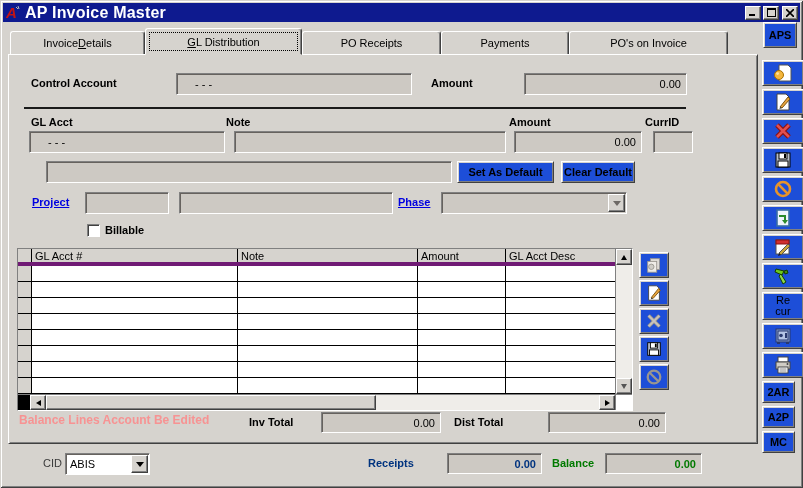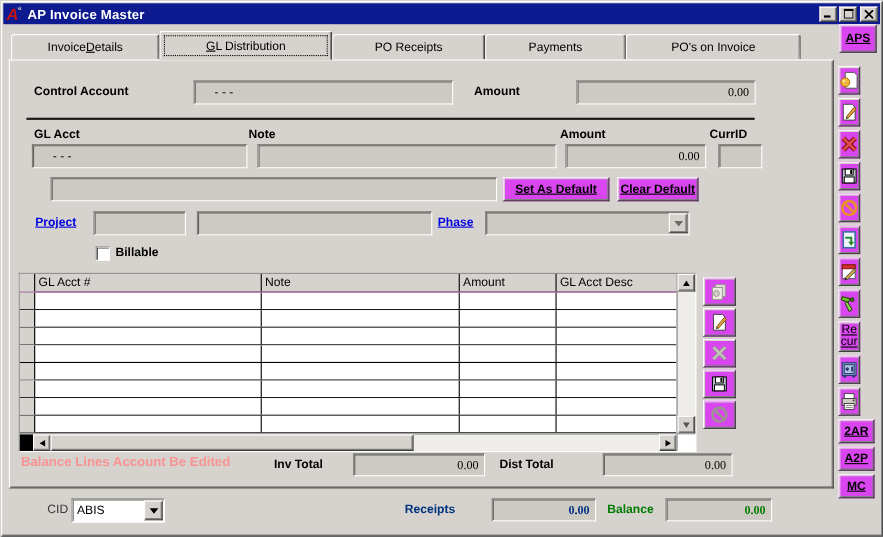--- a/index.html
+++ b/index.html
@@ -8,36 +8,36 @@
     position:relative; width:803px; height:488px; background:#d6d3ce; overflow:hidden;
     box-shadow: inset 1px 1px 0 #d6d3ce, inset -1px -1px 0 #404040,
                 inset 2px 2px 0 #ffffff, inset -2px -2px 0 #808080;
     font-size:11px; color:#000;
   }
   
   .titlebar {
     position:absolute; left:3px; top:3px; right:3px; height:19px;
     background:#0e1a8f; display:flex; align-items:center; padding:0 2px;
   }
-  .titlebar .title { color:#fff; font-weight:bold; font-size:12px; margin-left:4px; letter-spacing:.2px; }
+  .titlebar .title { color:#fff; font-weight:bold; font-size:16px; margin-left:4px; letter-spacing:.2px; }
   .win-btns { margin-left:auto; display:flex; gap:2px; }
   .win-btn {
     width:16px; height:14px; background:#d6d3ce; display:flex; align-items:center; justify-content:center;
     border:1px solid; border-color:#fff #404040 #404040 #fff; box-shadow: inset -1px -1px 0 #808080;
   }
   
-  .raised { background:#d946ef; border:1px solid; border-color:#fff #404040 #404040 #fff;
-            box-shadow: inset 1px 1px 0 #d6d3ce, inset -1px -1px 0 #808080; text-decoration: underline; }
+  .raised { background:#1d4ed8; border:1px solid; border-color:#fff #404040 #404040 #fff;
+            box-shadow: inset 1px 1px 0 #d6d3ce, inset -1px -1px 0 #808080; }
   .sunken { background:#cdc9c3; border:1px solid; border-color:#808080 #fff #fff #808080;
             box-shadow: inset 1px 1px 0 #66625e; }
   .btn { display:flex; align-items:center; justify-content:center; font-weight:bold; cursor:default; }
   .abs { position:absolute; }
   .lbl { font-weight:bold; white-space:nowrap; }
   .field { display:flex; align-items:center; padding:0 5px; overflow:hidden; white-space:pre; }
-  .field.right { justify-content:flex-end;font-family:Liberation Serif, serif; }
+  .field.right { justify-content:flex-end; }
   .link { color:#0000e0; font-weight:bold; text-decoration:underline; cursor:pointer; white-space:nowrap; }
   
   .tabstrip { position:absolute; left:10px; top:29px; width:748px; height:26px; display:flex; align-items:flex-end; }
   .tab {
     height:24px; display:flex; align-items:center; justify-content:center;
     background:#d6d3ce; border:1px solid; border-color:#fff #404040 #d6d3ce #fff;
     border-radius:3px 3px 0 0; box-shadow: inset -1px 0 0 #808080; position:relative;
   }
   .tab.active { height:27px; z-index:3; outline:1px dotted #000; outline-offset:-5px; }
   .tabpage {
@@ -57,21 +57,21 @@
   .tri-down.dis { border-top-color:#6e6a66; }
   .tri-up-s { width:0; height:0; border-left:3px solid transparent; border-right:3px solid transparent; border-bottom:5px solid #000; }
   .tri-down-s { width:0; height:0; border-left:3px solid transparent; border-right:3px solid transparent; border-top:5px solid #555; }
   .tri-left-s { width:0; height:0; border-top:3px solid transparent; border-bottom:3px solid transparent; border-right:5px solid #000; }
   .tri-right-s { width:0; height:0; border-top:3px solid transparent; border-bottom:3px solid transparent; border-left:5px solid #000; }
   
   .grid { position:absolute; left:8px; top:193px; width:616px; height:163px;
           border:1px solid; border-color:#808080 #fff #fff #808080; background:#fff; display:flex; flex-direction:column; }
   .grid-main { display:flex; flex:1; min-height:0; }
   .grid-cols { flex:1; display:flex; flex-direction:column; }
-  .grid-head { display:flex; height:17px; background:#d6d3ce; border-bottom:1px solid #701a75; }
+  .grid-head { display:flex; height:17px; background:#d6d3ce; border-bottom:4px solid #701a75; }
   .grid-head .cell { font-weight:normal; }
   .cell { padding:1px 3px; border-right:1px solid #000; overflow:hidden; white-space:nowrap; display:flex; align-items:center; }
   .c-sel { width:14px; background:#d6d3ce; }
   .c-1 { width:206px; } .c-2 { width:180px; } .c-3 { width:88px; } .c-4 { flex:1; border-right:none; }
   .grow { display:flex; height:16px; border-bottom:1px solid #000; background:#fff; }
   .vscroll { width:17px; background:#efede9; border-left:1px solid #808080; display:flex; flex-direction:column; }
   .sbtn { height:16px; width:100%; background:#d6d3ce; border:1px solid; border-color:#fff #404040 #404040 #fff;
           box-shadow: inset -1px -1px 0 #808080; display:flex; align-items:center; justify-content:center; }
   .vscroll .spacer { flex:1; }
   .hscroll { height:16px; display:flex; border-top:1px solid #808080; background:#efede9; }
@@ -79,21 +79,21 @@
   .hs-btn { width:16px; height:100%; background:#d6d3ce; border:1px solid; border-color:#fff #404040 #404040 #fff;
             box-shadow: inset -1px -1px 0 #808080; display:flex; align-items:center; justify-content:center; }
   .hs-thumb { width:330px; height:100%; background:#d6d3ce; border:1px solid; border-color:#fff #404040 #404040 #fff;
               box-shadow: inset -1px -1px 0 #808080; }
   .hs-track { flex:1; }
   .hs-corner { width:17px; background:#fff; border-left:1px solid #808080; }
   
   .sidecol { position:absolute; left:630px; top:197px; display:flex; flex-direction:column; gap:2px; }
   .sidecol .mini { width:30px; height:26px; }
   
-  .tbtn { width:20px; height:26px;text-align:center; }
+  .tbtn { width:42px; height:26px;text-align:center; }
   .toolcol { position:absolute; left:762px; top:60px; display:flex; flex-direction:column; gap:3px; }
   .txtbtn { width:33px; height:22px; font-size:11px; }
   .recur { height:28px; line-height:11px; font-size:11px; font-weight:normal; flex-direction:column; }
   
   .warning { color:#f79393; font-weight:bold; font-size:12px; white-space:nowrap; }
   .checkbox { width:13px; height:13px; background:#fff; border:1px solid; border-color:#808080 #fff #fff #808080;
               box-shadow: inset 1px 1px 0 #404040; }
   .navy { color:#00337f; } .green { color:#007a00; }
 </style>
 </head>

